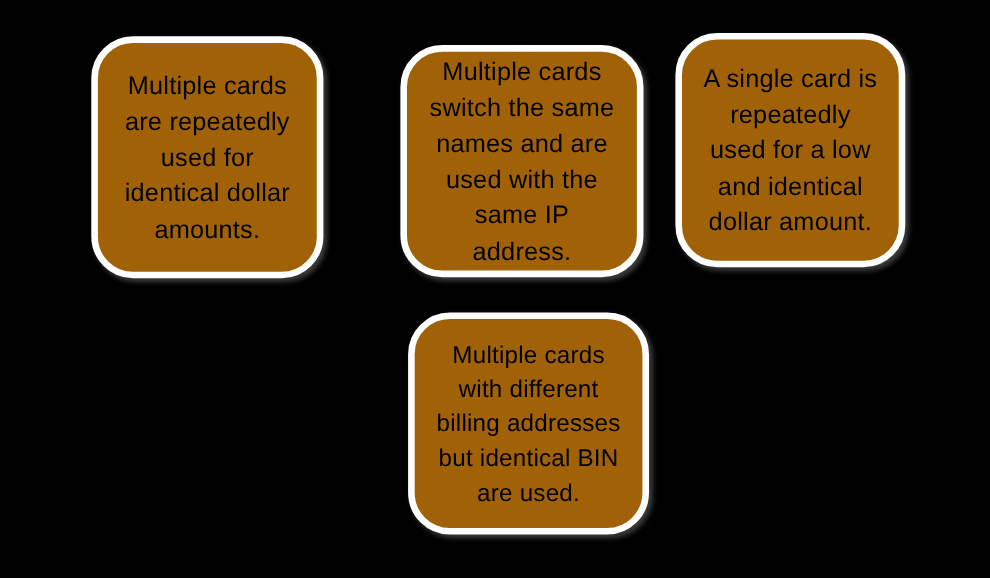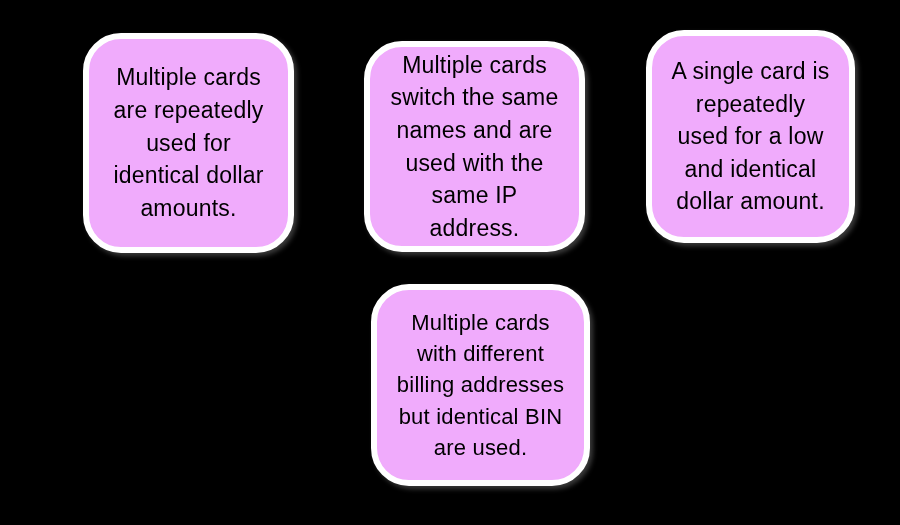--- a/index.html
+++ b/index.html
@@ -11,39 +11,39 @@
     position: relative;
     width: 900px;
     height: 525px;
     background: #000000;
     overflow: hidden;
     font-family: "Liberation Sans", sans-serif;
   }
   .card {
     position: absolute;
     box-sizing: border-box;
-    background: #f0abfc;
+    background: #a16207;
     border: 6px solid #FFFFFF;
     border-radius: 38px;
     box-shadow: 3px 3px 5px rgba(130,130,130,0.45);
     display: flex;
     align-items: center;
     justify-content: center;
   }
   .card-text {
     white-space: pre-line;
     text-align: center;
     color: #000000;
     font-size: 23px;
     line-height: 1.42;
     letter-spacing: 0.2px;
   }
   #card-1 { left: 83px;  top: 33px;  width: 211px; height: 220px; }
   #card-2 { left: 364px; top: 41px;  width: 221px; height: 211px; }
-  #card-3 { left: 646px; top: 30px;  width: 209px; height: 213px; }
+  #card-3 { left: 614px; top: 30px;  width: 209px; height: 213px; }
   #card-4 { left: 371px; top: 284px; width: 219px; height: 202px; }
   #card-4 .card-text { font-size: 22px; }
 </style>
 </head>
 <body>
 
 <div id="canvas">
 
   <div class="card" id="card-1">
     <div class="card-text">Multiple cards

